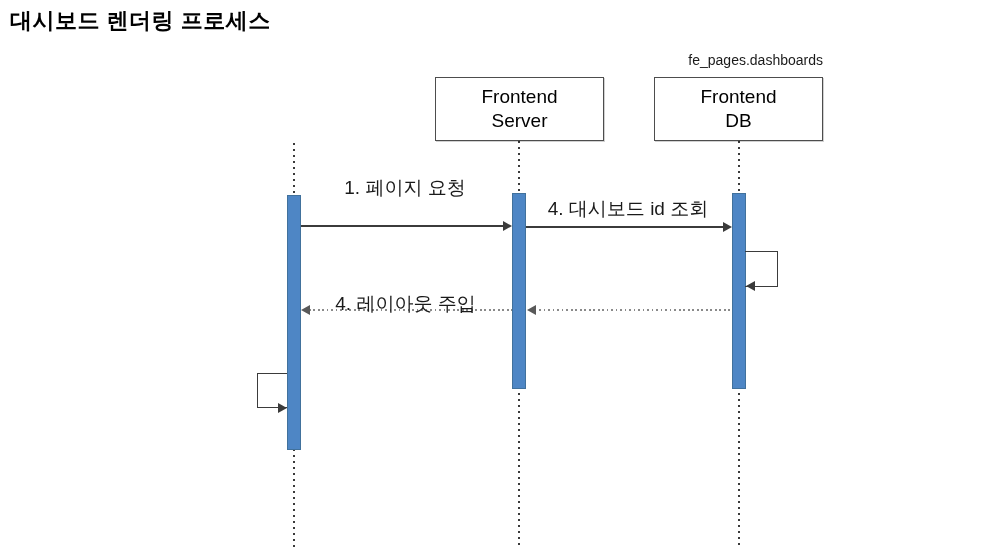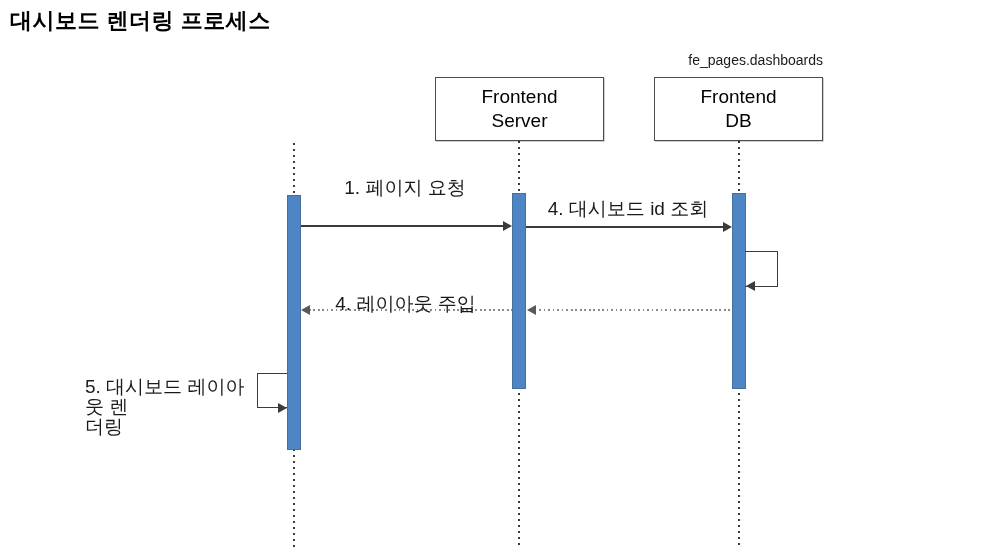--- a/index.html
+++ b/index.html
@@ -136,18 +136,14 @@
   <div class="arrowhead arrow-left-gray" style="left:527px;top:305px;"></div>
 
   <div class="msg-text msg4-text">
     <div>4. 레이아웃 주입</div>
   </div>
   <div class="msg-line-dotted" style="left:309px;top:309px;width:203px;"></div>
   <div class="arrowhead arrow-left-gray" style="left:301px;top:305px;"></div>
 
   <div class="self-loop loop-client"></div>
   <div class="arrowhead arrow-right-sm" style="left:278px;top:403px;"></div>
-  <div class="msg-text msg5-text">
-    <div>5. 대시보드 레이아웃 렌</div>
-    <div>더링</div>
-  </div>
 
 </div>
 
 </body></html>

